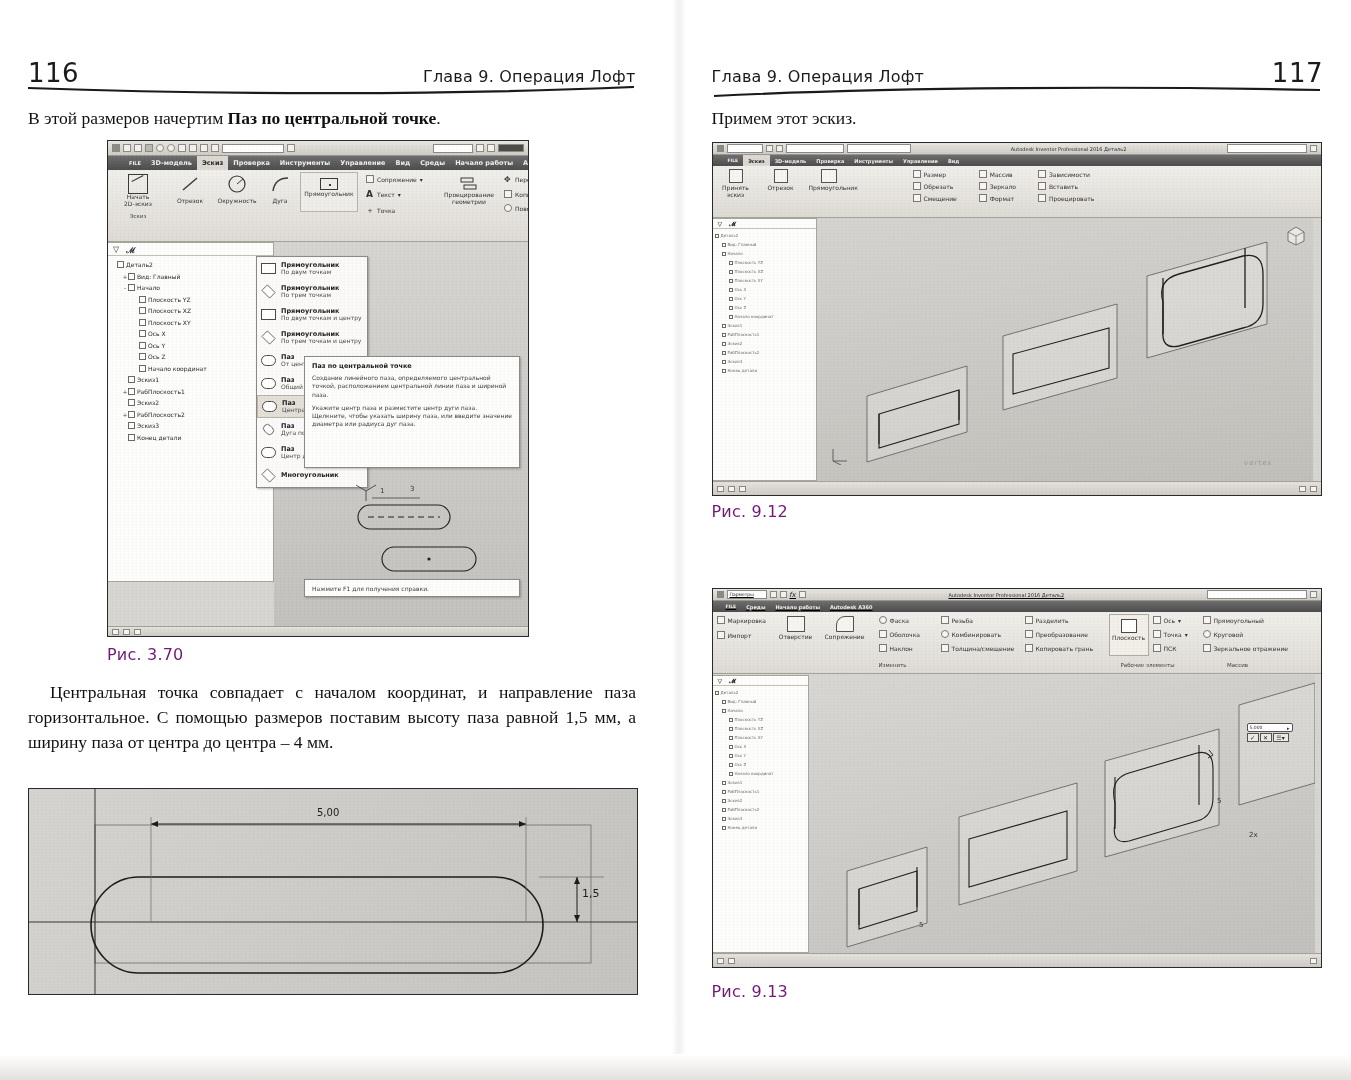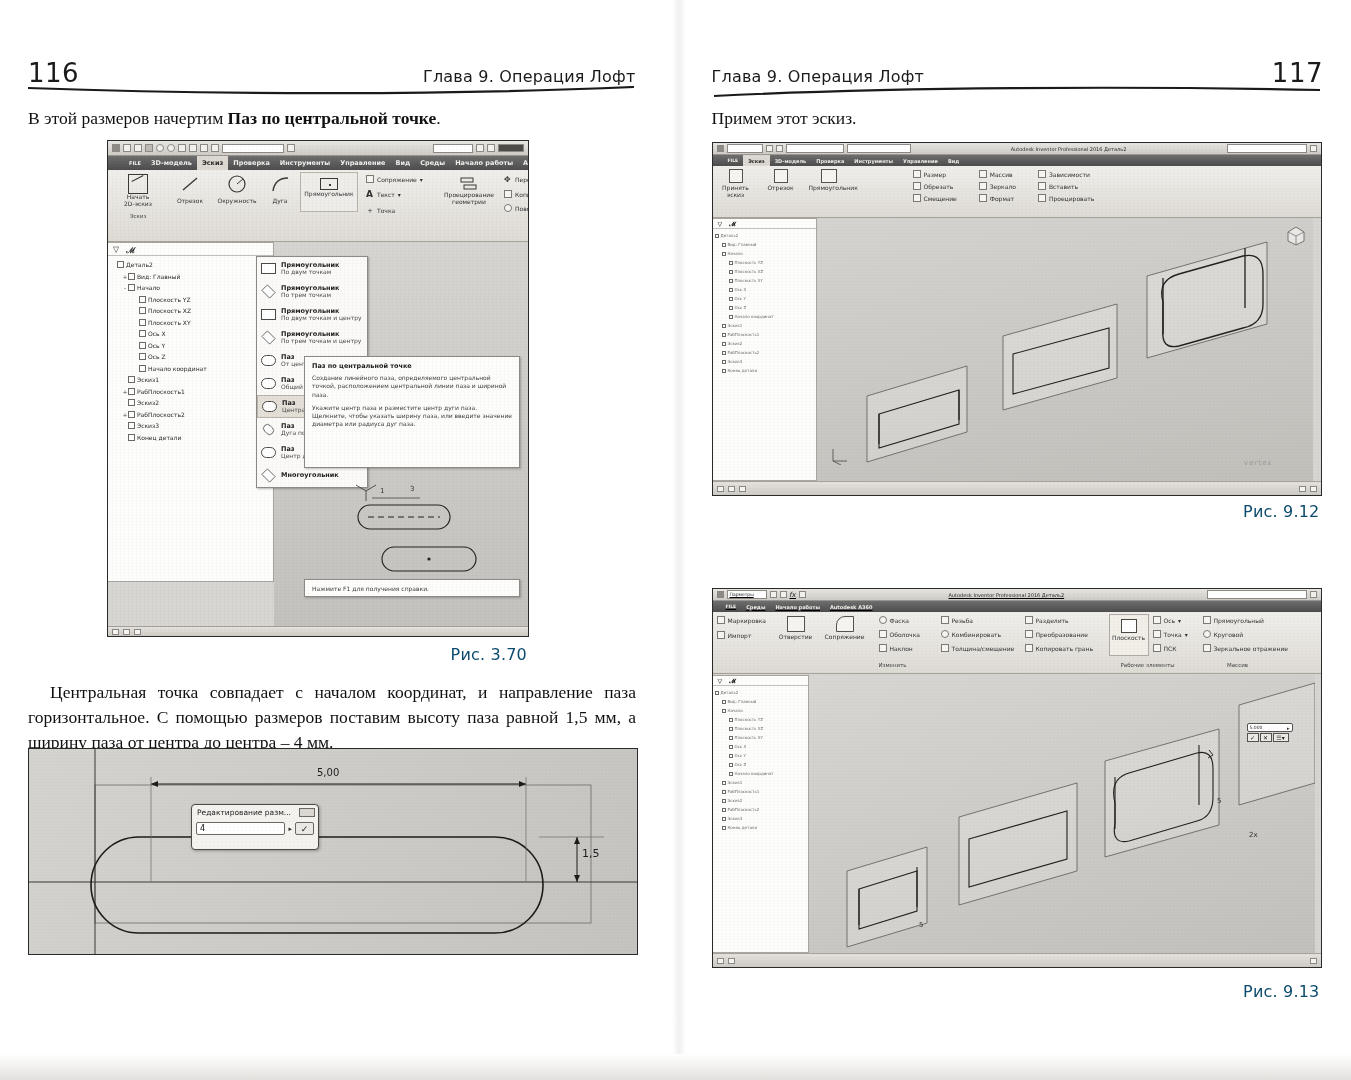--- a/index.html
+++ b/index.html
@@ -46,22 +46,22 @@
 
   
   .para{
     font-size:17.5px;line-height:1.42;color:#111;text-align:justify;
     font-family:"Liberation Serif", serif;
   }
   .para b{font-weight:700;}
   .para.indent{text-indent:22px;}
   .para.ital{font-style:italic;}
   .caption{
-    text-align:right;font-family:"DejaVu Sans",sans-serif;
-    font-size:16px;color:#0c4a6e;letter-spacing:0.2px;
+    text-align:left;font-family:"DejaVu Sans",sans-serif;
+    font-size:16px;color:#701a75;letter-spacing:0.2px;
   }
 
   
   .shot{position:relative;background:#d8d6d2;border:1px solid #2a2a2a;overflow:hidden;}
   .shot *{box-sizing:border-box;}
   .tiny{font-family:"DejaVu Sans",sans-serif;color:#2b2b2b;}
 
   
   .blur1{filter:blur(0.35px);}
   .blur2{filter:blur(0.6px);}
@@ -477,21 +477,21 @@
         <div class="c"></div>
         <div class="c"></div>
       </div>
       <div class="noise"></div>
     </div>
 
     <div class="caption" style="position:absolute;left:107px;top:645px;width:420px;">Рис. 3.70</div>
 
     <div class="para indent" style="position:absolute;left:28px;top:680px;width:608px;">Центральная точка совпадает с началом координат, и направление паза горизонтальное. С помощью размеров поставим высоту паза равной 1,5 мм, а ширину паза от центра до центра – 4 мм.</div>
 
-    <div class="shot blur1" style="left:28px;top:748px;width:608px;height:205px;position:absolute;background:#fde047;">
+    <div class="shot blur1" style="left:28px;top:788px;width:608px;height:205px;position:absolute;background:#fde047;">
       <div style="position:absolute;inset:0;background:linear-gradient(120deg,#d6d4d0,#c6c4c0);"></div>
 
       <svg style="position:absolute;inset:0;" width="608" height="205">
 
         <rect x="66" y="36" width="496" height="138" fill="none" stroke="#6f6d69" stroke-width="0.8"></rect>
 
         <line x1="0" y1="133" x2="608" y2="133" stroke="#3a3835" stroke-width="1"></line>
 
         <line x1="66" y1="0" x2="66" y2="205" stroke="#3a3835" stroke-width="1"></line>
 
@@ -505,31 +505,20 @@
 
         <line x1="548" y1="88" x2="548" y2="133" stroke="#1e1c1a" stroke-width="1"></line>
         <path d="M548 88 l-3 7 h6 z" fill="#1e1c1a"></path>
         <path d="M548 133 l-3 -7 h6 z" fill="#1e1c1a"></path>
         <line x1="510" y1="88" x2="575" y2="88" stroke="#6f6d69" stroke-width="0.7"></line>
       </svg>
 
       <div class="dim" style="left:288px;top:18px;font-size:10px;">5,00</div>
       <div class="dim" style="left:553px;top:98px;font-size:11px;">1,5</div>
 
-      <div class="dlg" style="left:162px;top:55px;width:128px;height:46px;">
-        <div class="dlg-tt">
-          <span>Редактирование разм...</span>
-          <span class="dlg-x"></span>
-        </div>
-        <div class="dlg-bd">
-          <div class="dlg-in">4</div>
-          <span style="font-size:7px;color:#333;">▸</span>
-          <div class="dlg-ok">✓</div>
-        </div>
-      </div>
       <div class="noise"></div>
     </div>
 
   </div>
 
   <div class="page right">
 
     <div class="runhead">
       <span class="chap">Глава 9. Операция Лофт</span>
       <span class="folio">117</span>

